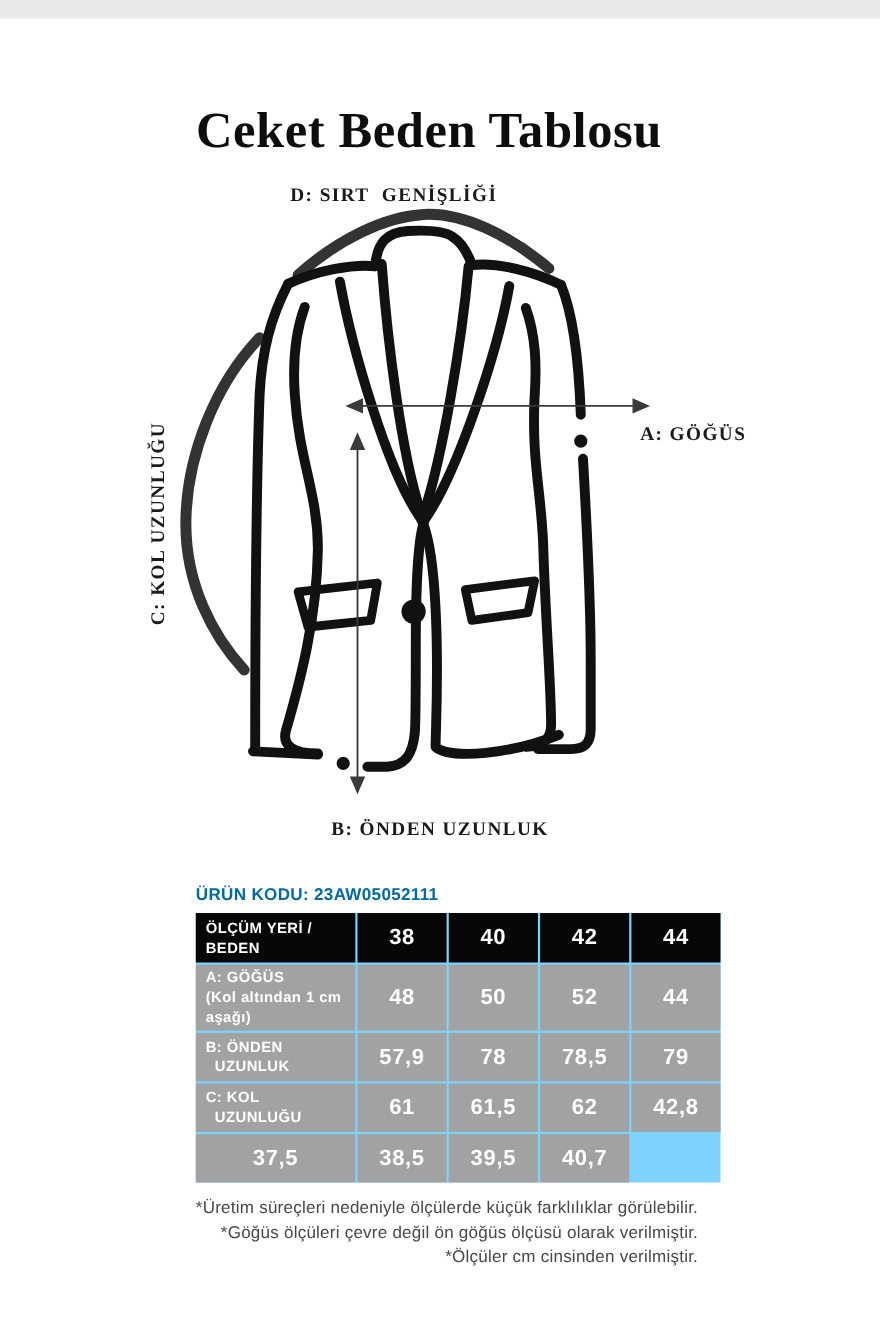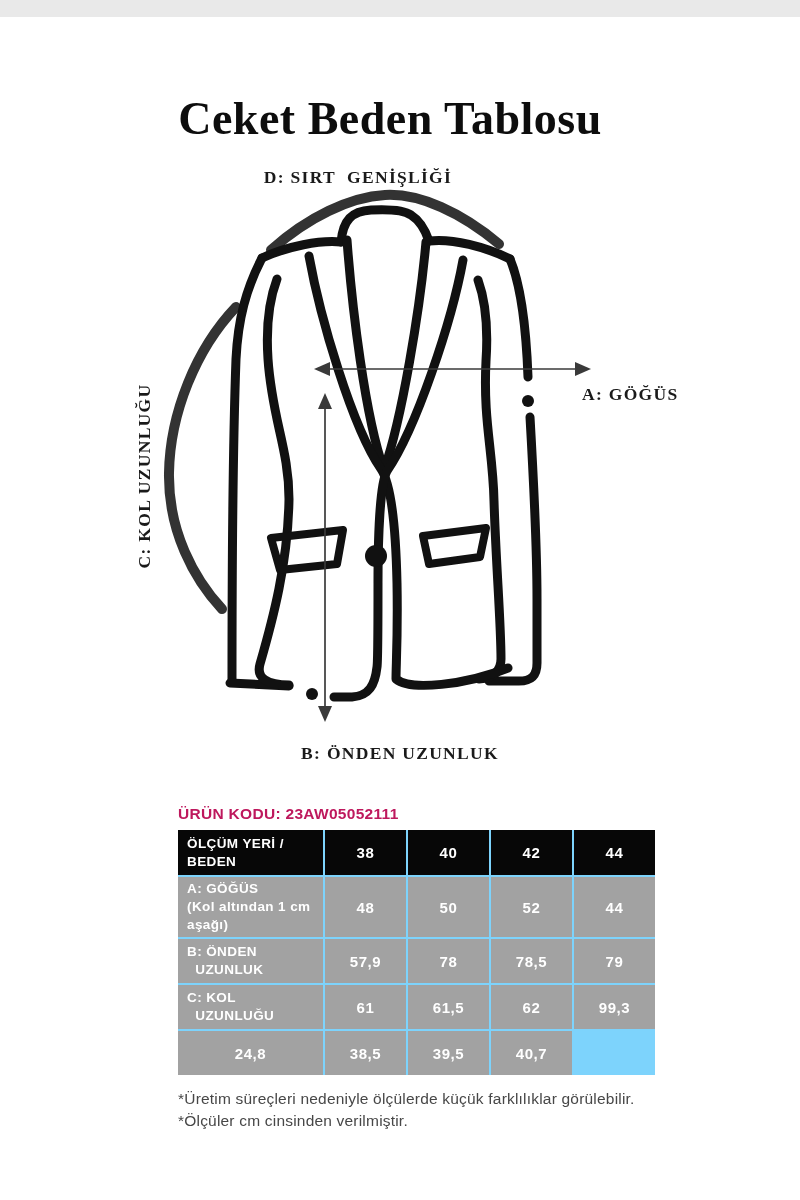--- a/index.html
+++ b/index.html
@@ -24,45 +24,45 @@
   }
   .lbl-d{top:150px;left:358px;transform:translateX(-50%);}
   .lbl-a{top:367px;left:582px;}
   .lbl-b{top:726px;left:400px;transform:translateX(-50%);}
   .lbl-c{top:459px;left:144px;transform:translate(-50%,-50%) rotate(-90deg);}
   
   .diagram-svg{position:absolute;top:0;left:0;}
   
   .product-code{
     position:absolute;top:788px;left:178px;
-    font-weight:700;font-size:15.5px;color:#be185d;letter-spacing:.3px;
+    font-weight:700;font-size:15.5px;color:#0369a1;letter-spacing:.3px;
   }
   
   .size-table{
     position:absolute;top:813px;left:178px;
     display:grid;
     grid-template-columns:145px 81px 81px 81px 81px;
     grid-template-rows:45px 60px 44px 44px 44px;
     gap:2px;background:#7dd3fc;
   }
   .cell{display:flex;align-items:center;color:#ffffff;}
   .cell.head{background:#070707;}
   .cell.body{background:#a2a2a2;}
   .cell.lab{
     padding-left:9px;padding-right:4px;
     font-weight:700;font-size:13.5px;line-height:1.32;
     letter-spacing:.4px;white-space:pre-wrap;
   }
   .cell.num{
-    justify-content:center;font-weight:700;font-size:15px;letter-spacing:.6px;
+    justify-content:center;font-weight:700;font-size:20px;letter-spacing:.6px;
   }
   
   .footnotes{
     position:absolute;top:1071px;left:178px;
-    font-size:15.5px;color:#474747;letter-spacing:.2px;line-height:22px;
+    font-size:15.5px;color:#474747;letter-spacing:.2px;line-height:22px;text-align:right;
   }
 </style>
 </head>
 <body>
 
 <div class="page">
 
   <div class="title">Ceket Beden Tablosu</div>
 
   <svg class="diagram-svg" width="800" height="780" viewBox="0 0 800 780">
@@ -143,26 +143,27 @@
     <div class="cell body num">57,9</div>
     <div class="cell body num">78</div>
     <div class="cell body num">78,5</div>
     <div class="cell body num">79</div>
 
     <div class="cell body lab">C: KOL
   UZUNLUĞU</div>
     <div class="cell body num">61</div>
     <div class="cell body num">61,5</div>
     <div class="cell body num">62</div>
-    <div class="cell body num">99,3</div>
+    <div class="cell body num">42,8</div>
 
-    <div class="cell body num">24,8</div>
+    <div class="cell body num">37,5</div>
     <div class="cell body num">38,5</div>
     <div class="cell body num">39,5</div>
     <div class="cell body num">40,7</div>
   </div>
 
   <div class="footnotes">
     <div>*Üretim süreçleri nedeniyle ölçülerde küçük farklılıklar görülebilir.</div>
+    <div>*Göğüs ölçüleri çevre değil ön göğüs ölçüsü olarak verilmiştir.</div>
     <div>*Ölçüler cm cinsinden verilmiştir.</div>
   </div>
 
 </div>
 
 </body></html>

